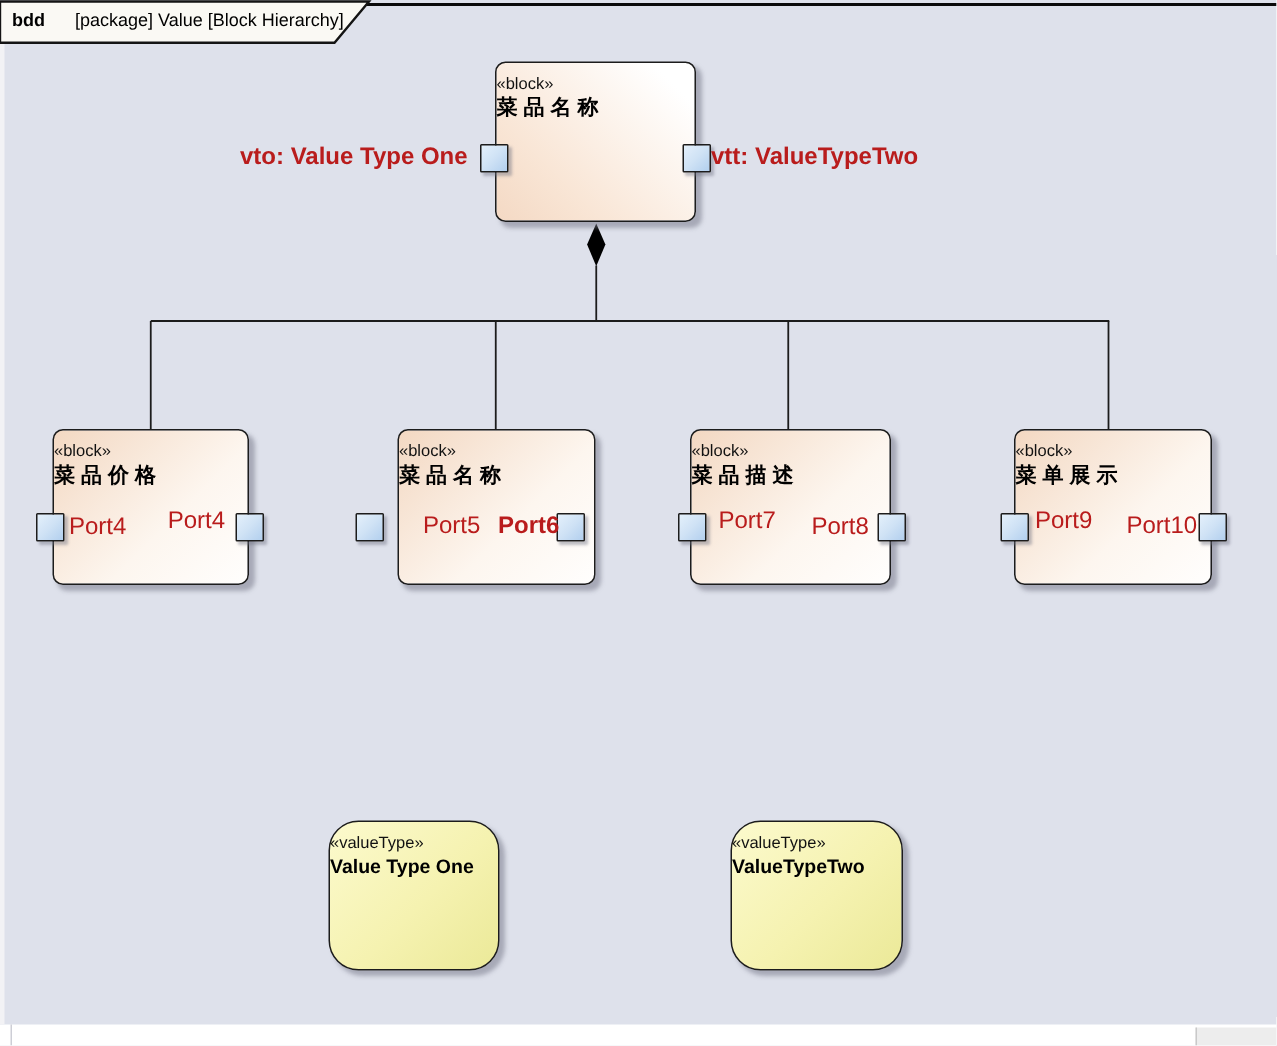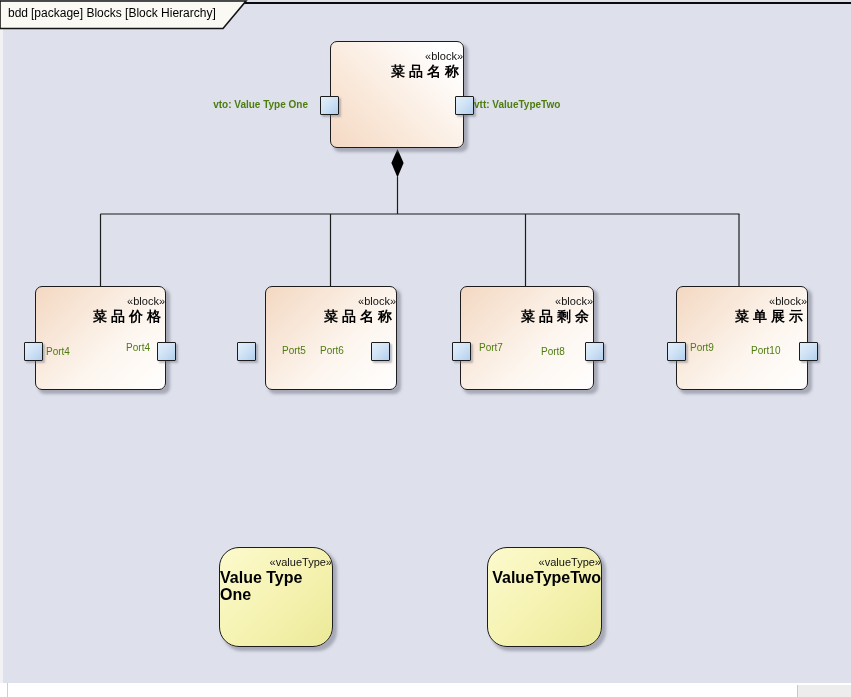--- a/index.html
+++ b/index.html
@@ -9,43 +9,43 @@
 
   
   .canvas { position:absolute; left:0; top:0; width:851px; height:683px; background:#dee1eb; }
   .canvas-topline { position:absolute; left:0; top:2px; width:851px; height:2px; background:#0a0a0a; }
   .left-strip { position:absolute; left:0; top:28px; width:3px; height:655px; background:#f2f2f5; }
 
   
   .tab { position:absolute; left:0; top:0; width:252px; height:30px; }
   .tab svg { position:absolute; left:0; top:0; }
   .tab-text { position:absolute; left:8px; top:6px; font-size:12px; color:#000; white-space:nowrap; }
-  .tab-text .kw { font-weight:normal; margin-right:3px; }
+  .tab-text .kw { font-weight:bold; margin-right:20px; }
 
   
   .connectors { position:absolute; left:0; top:0; width:851px; height:683px; }
 
   
   .blk { position:absolute; border:1.5px solid #1c1c1c; border-radius:7px;
          box-shadow:3.5px 3.5px 3px rgba(122,124,140,.55);
-         display:flex; flex-direction:column; align-items:flex-end; padding-top:7px; }
+         display:flex; flex-direction:column; align-items:flex-start; padding-top:7px; }
   .blk-peach { background:linear-gradient(135deg,#f3d8c2 0%, #fdf6ef 60%, #fffefd 100%); }
   .blk-peach-top { background:linear-gradient(225deg,#ffffff 12%, #f9e6d6 70%, #f4d9c4 100%); }
   .blk-yellow { background:linear-gradient(135deg,#fcfacd 0%, #f5f2b0 55%, #ebe998 100%); border-radius:20px; }
   .stereo { font-size:11px; color:#111; line-height:14px; }
   .blk-name { font-size:14px; font-weight:bold; color:#000; letter-spacing:4px; line-height:17px; }
-  .vt-name { font-size:16px; font-weight:bold; color:#000; letter-spacing:0; line-height:17px; }
+  .vt-name { font-size:13px; font-weight:bold; color:#000; letter-spacing:0; line-height:17px; }
 
   
   .port { position:absolute; width:19px; height:19px; border:1.4px solid #1c1c1c; border-radius:1px;
           background:linear-gradient(135deg,#e4f0fb 0%, #cfe2f5 50%, #b2cfee 100%);
           box-shadow:2px 2px 2px rgba(110,112,130,.45); }
 
   
-  .plabel { position:absolute; font-size:10px; color:#4d7c0f; white-space:nowrap; height:14px; line-height:14px; }
+  .plabel { position:absolute; font-size:16px; color:#b91c1c; white-space:nowrap; height:14px; line-height:14px; }
   .plabel.bold { font-weight:bold; }
 
   
   .bottom-left-line { position:absolute; left:7px; top:683px; width:1px; height:14px; background:#cdced6; }
   .bottom-corner { position:absolute; left:797px; top:685px; width:54px; height:12px;
                    background:#ededed; border-left:1px solid #c9c9c9; }
 </style>
 </head>
 <body>
 
@@ -82,25 +82,25 @@
     <span class="plabel" style="left:46px; top:345px;">Port4</span>
     <span class="plabel" style="left:108px; top:341px; width:42px; text-align:right;">Port4</span>
 
     <div class="blk blk-peach" style="left:265px; top:286px; width:132px; height:104px;">
       <span class="stereo">«block»</span>
       <span class="blk-name">菜品名称</span>
     </div>
     <div class="port" style="left:237px; top:342px;"></div>
     <div class="port" style="left:371px; top:342px;"></div>
     <span class="plabel" style="left:282px; top:344px;">Port5</span>
-    <span class="plabel" style="left:320px; top:344px; width:38px; text-align:left;">Port6</span>
+    <span class="plabel" style="left:332px; top:344px; width:38px; text-align:left;font-weight:bold;">Port6</span>
 
     <div class="blk blk-peach" style="left:460px; top:286px; width:134px; height:104px;">
       <span class="stereo">«block»</span>
-      <span class="blk-name">菜品剩余</span>
+      <span class="blk-name">菜品描述</span>
     </div>
     <div class="port" style="left:452px; top:342px;"></div>
     <div class="port" style="left:585px; top:342px;"></div>
     <span class="plabel" style="left:479px; top:341px;">Port7</span>
     <span class="plabel" style="left:541px; top:345px;">Port8</span>
 
     <div class="blk blk-peach" style="left:676px; top:286px; width:132px; height:104px;">
       <span class="stereo">«block»</span>
       <span class="blk-name">菜单展示</span>
     </div>
@@ -116,20 +116,20 @@
     <div class="blk blk-yellow" style="left:487px; top:547px; width:115px; height:100px;">
       <span class="stereo">«valueType»</span>
       <span class="vt-name">ValueTypeTwo</span>
     </div>
 
     <div class="tab">
       <svg width="252" height="31">
         <polygon points="0,1 246,1 223,28.5 0,28.5" fill="#faf9f4" stroke="#141414" stroke-width="1.6"></polygon>
       </svg>
       <div class="tab-text">
-        <span class="kw">bdd</span><span>[package] Blocks [Block Hierarchy]</span>
+        <span class="kw">bdd</span><span>[package] Value [Block Hierarchy]</span>
       </div>
     </div>
   </div>
 
   <div class="bottom-left-line"></div>
   <div class="bottom-corner"></div>
 </div>
 
 </body></html>

